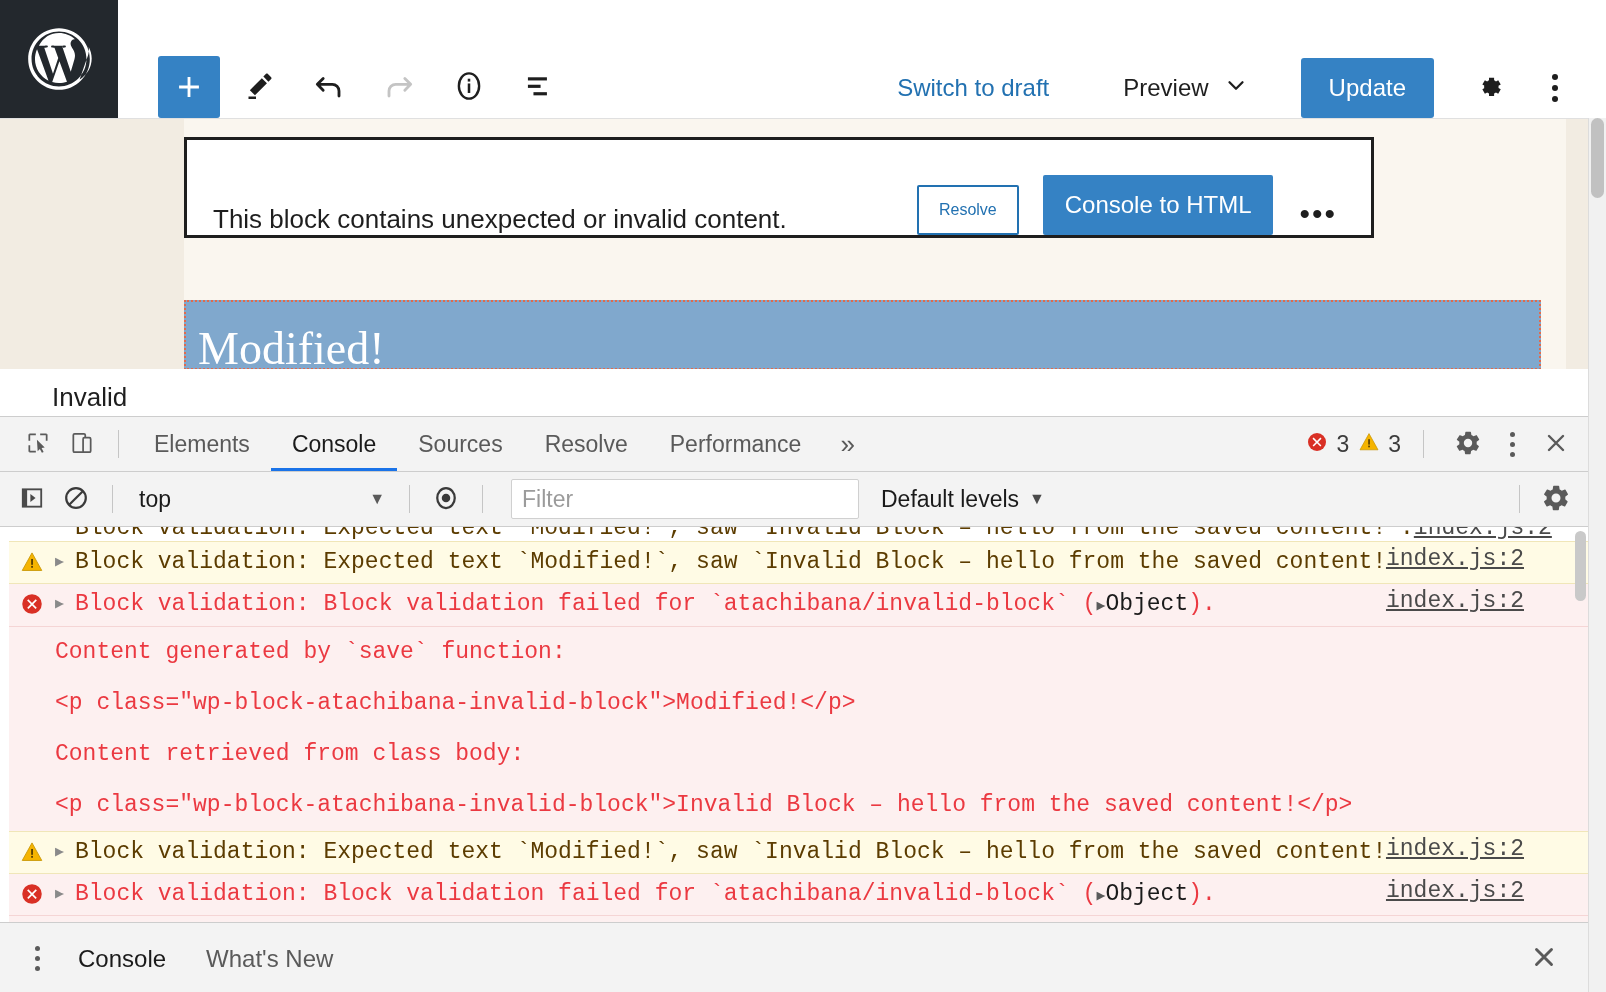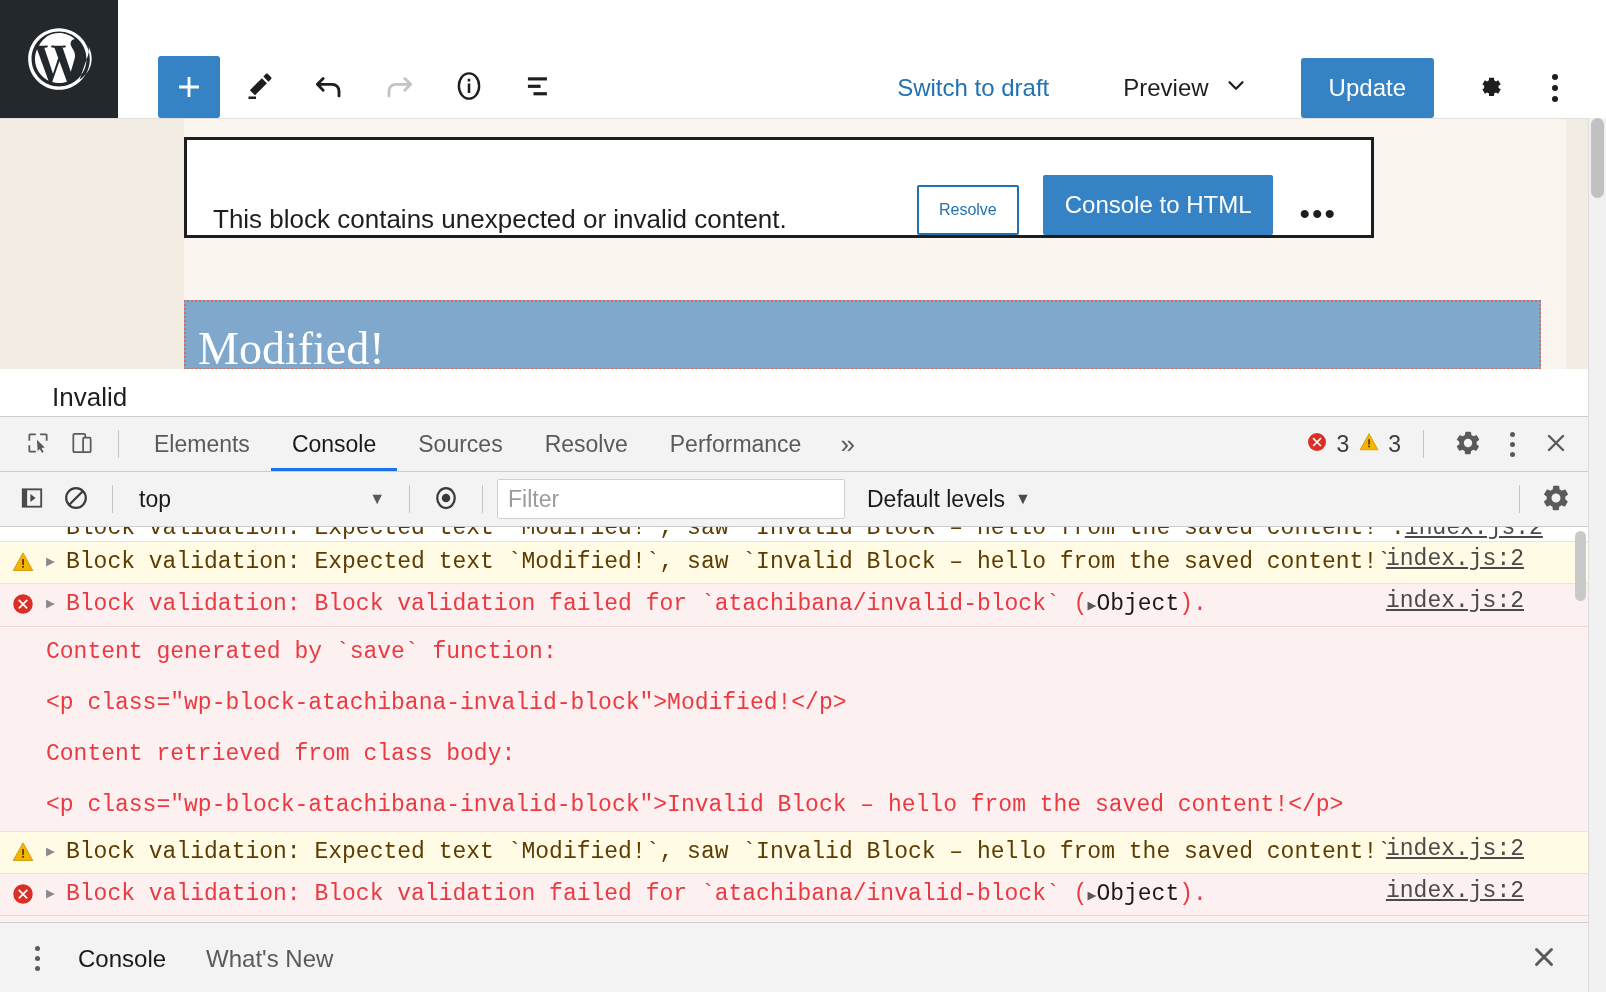--- a/index.html
+++ b/index.html
@@ -358,21 +358,21 @@
     width: 348px;
     height: 40px;
     background: #ffffff;
     border: 1px solid #d0d0d0;
     border-radius: 2px;
     font-size: 23px;
     color: #1a1a1a;
     padding: 0 10px;
     box-sizing: border-box;
     font-family: "Liberation Sans", sans-serif;
-    margin-left: 0;
+    margin-left: 14px;
   }
   .filter-input::placeholder { color: #9b9b9b; }
   .levels-select {
     display: flex;
     align-items: center;
     gap: 10px;
     font-size: 23px;
     color: #1a1a1a;
     cursor: pointer;
     margin-left: 22px;
@@ -385,21 +385,21 @@
     padding-right: 10px;
   }
 
   
   .console-area {
     flex: 1 1 auto;
     position: relative;
     overflow: hidden;
     background: #ffffff;
   }
-  .console-scroll { position: absolute; inset: 0; }
+  .console-scroll { position: absolute; inset: 0; margin-left: 9px; }
   .log-row {
     display: flex;
     align-items: flex-start;
     min-height: 41px;
     padding: 4px 0 4px 0;
     box-sizing: border-box;
     font-family: "Liberation Mono", monospace;
     font-size: 23px;
     position: relative;
   }

